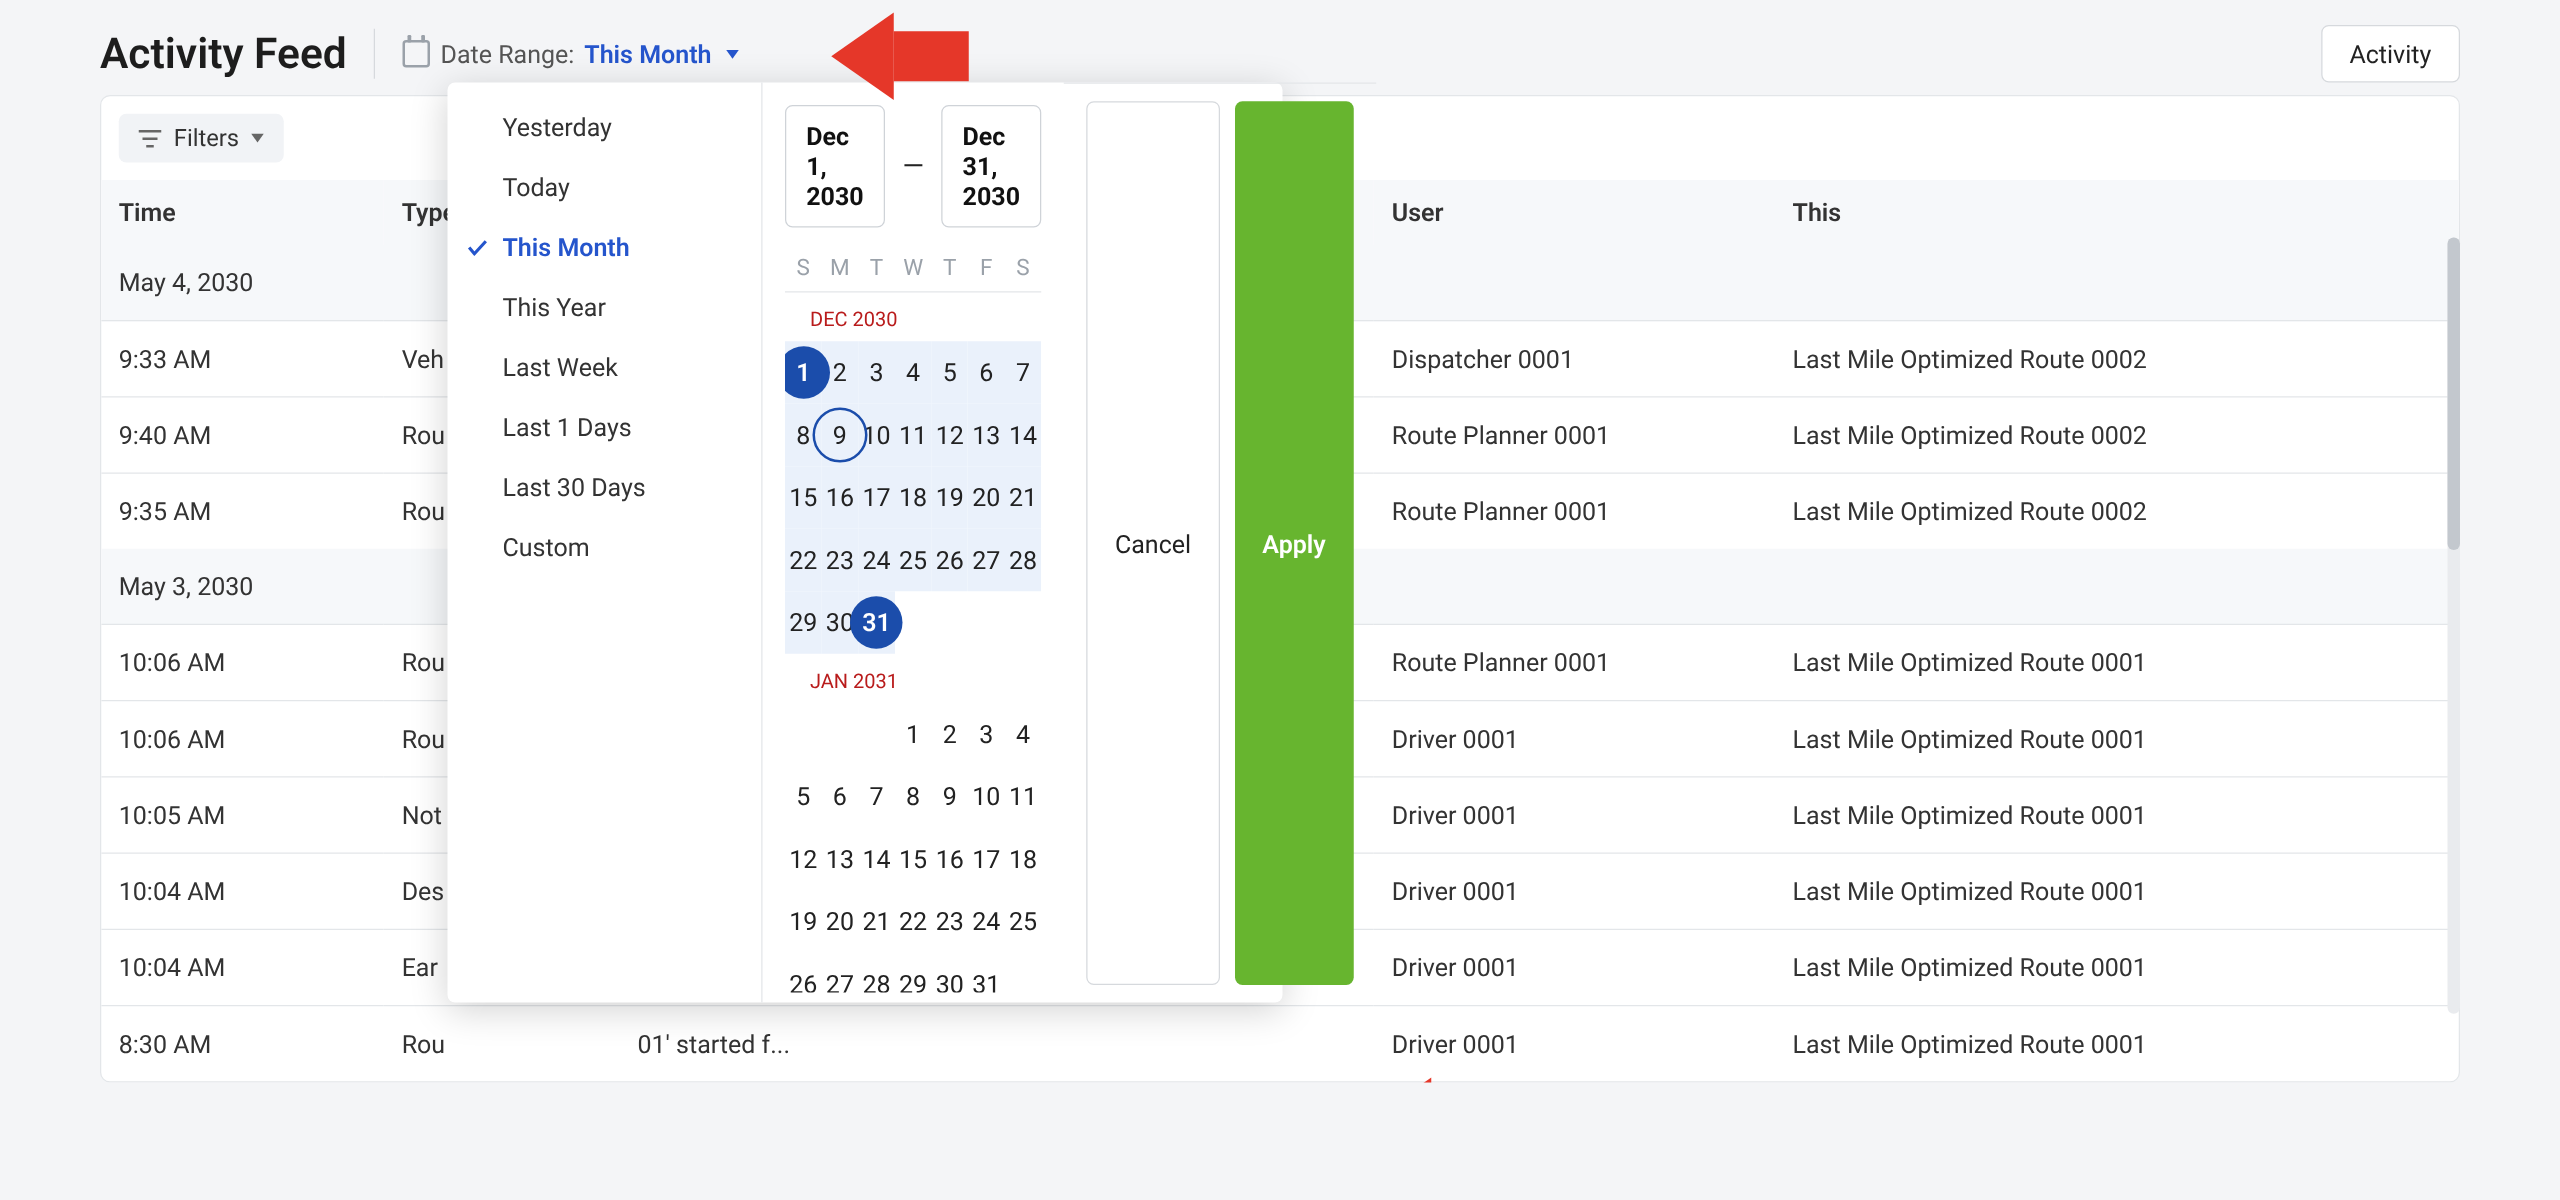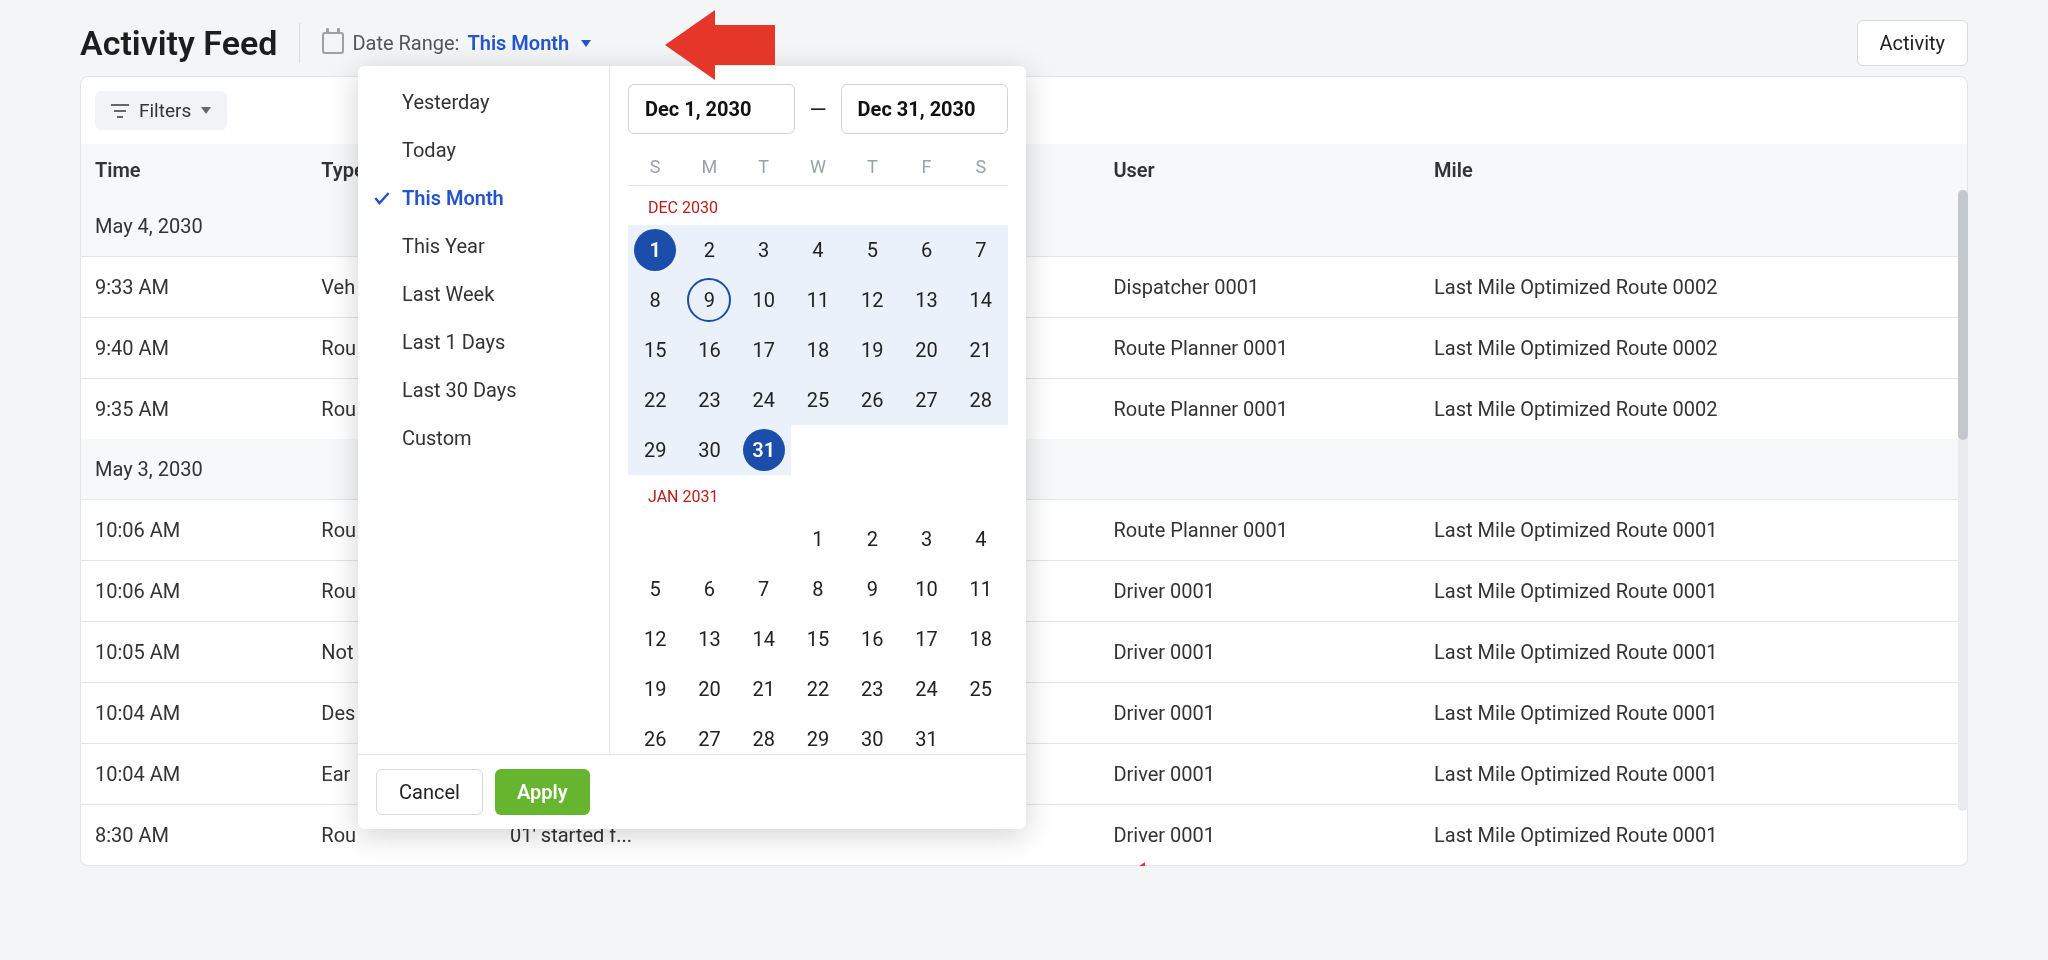--- a/index.html
+++ b/index.html
@@ -42,21 +42,21 @@
 
   table{width:100%;border-collapse:collapse;font-size:20px;color:#222;}
   thead th{background:var(--row-alt);text-align:left;padding:14px 14px;font-weight:600;color:#333;}
   tbody tr.daterow td{background:var(--row-alt);padding:18px 14px;font-weight:400;color:#333;}
   tbody tr.row td{padding:18px 14px;border-top:1px solid var(--border);color:#333;white-space:nowrap;overflow:hidden;text-overflow:ellipsis;max-width:0;}
   tbody tr.row:last-child td{border-bottom:none;}
   .scroll-stub{position:absolute;right:80px;top:190px;bottom:55px;width:10px;border-radius:5px;background:#e9ebee;}
   .scroll-thumb{position:absolute;top:0;width:10px;height:250px;border-radius:5px;background:#c3c8ce;}
 
   
-  .pop{position:absolute;left:358px;top:66px;width:668px;background:#fff;border-radius:6px;box-shadow:0 6px 30px rgba(0,0,0,.18);z-index:50;display:flex;flex-direction:column;}
+  .pop{position:absolute;left:358px;top:66px;width:668px;background:#fff;border-radius:6px;box-shadow:0 6px 30px rgba(0,0,0,.18);z-index:50;display:flex;flex-direction:row;}
   .pop-body{display:flex;}
   .preset-col{width:252px;border-right:1px solid var(--border);padding:12px 0;}
   .preset{display:flex;align-items:center;gap:10px;padding:12px 28px 12px 44px;font-size:20px;color:#333;cursor:pointer;position:relative;}
   .preset.active{color:var(--link);font-weight:600;}
   .preset .check{position:absolute;left:14px;width:20px;height:20px;}
   .preset .check svg{stroke:var(--link);stroke-width:3;fill:none;}
 
   .cal-col{flex:1;padding:18px 18px 8px 18px;}
   .date-inputs{display:flex;align-items:center;gap:14px;margin-bottom:14px;}
   .date-box{flex:1;border:1px solid var(--border-strong);border-radius:6px;padding:12px 16px;font-size:20px;color:#111;text-align:left;font-weight:bold;}
@@ -124,21 +124,21 @@
           <col style="width:32%">
           <col style="width:17%">
           <col style="width:29%">
       </colgroup>
       <thead>
         <tr id="hdr-row">
             <th>Time</th>
             <th>Type</th>
             <th></th>
             <th>User</th>
-            <th>Mile</th>
+            <th>This</th>
           </tr>
       </thead>
       <tbody id="tbody">
           <tr class="daterow">
             <td colspan="5">May 4, 2030</td>
           </tr>
           <tr class="row">
             <td>9:33 AM</td>
             <td>Veh</td>
             <td>o route 'Las...</td>

